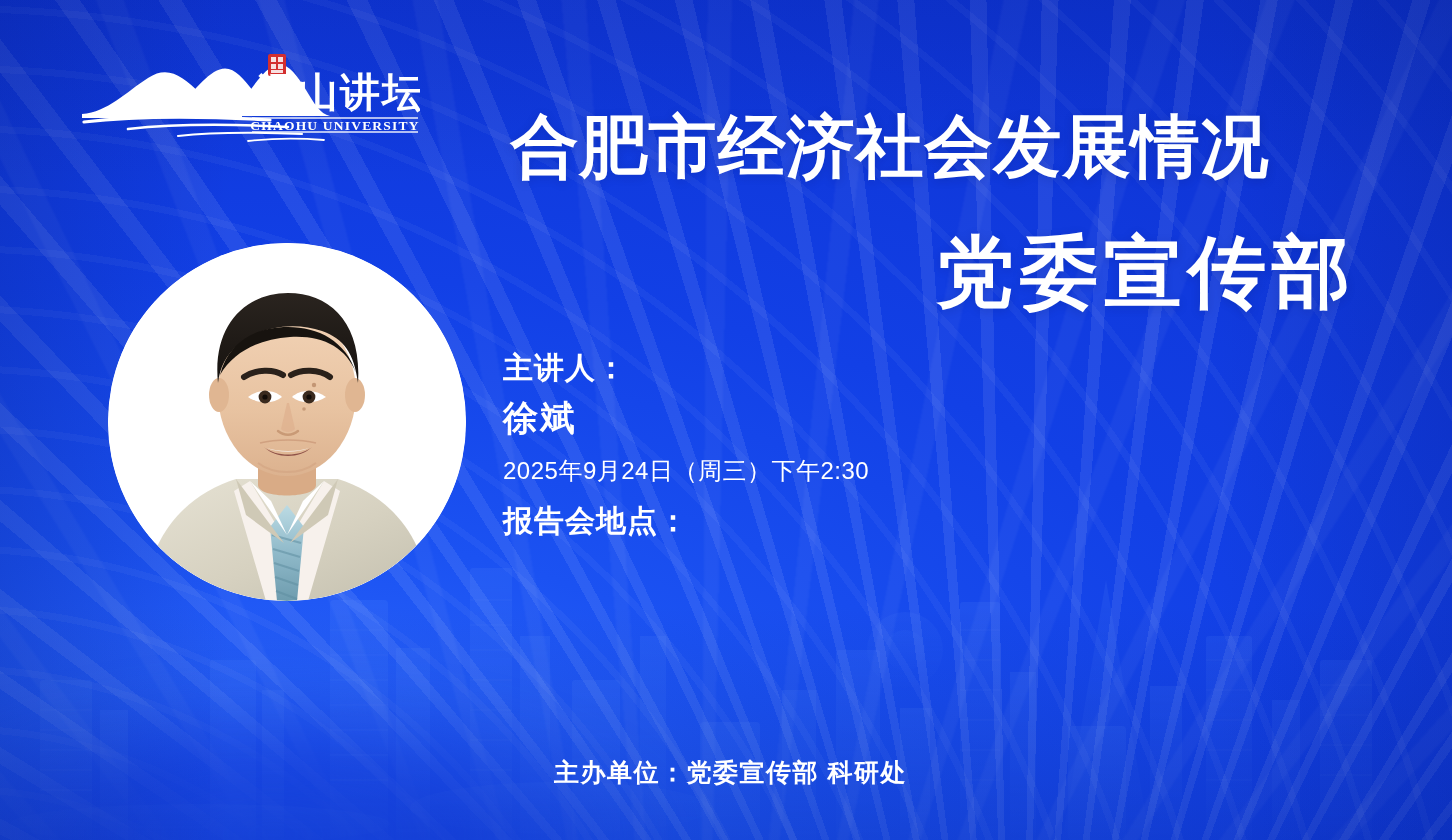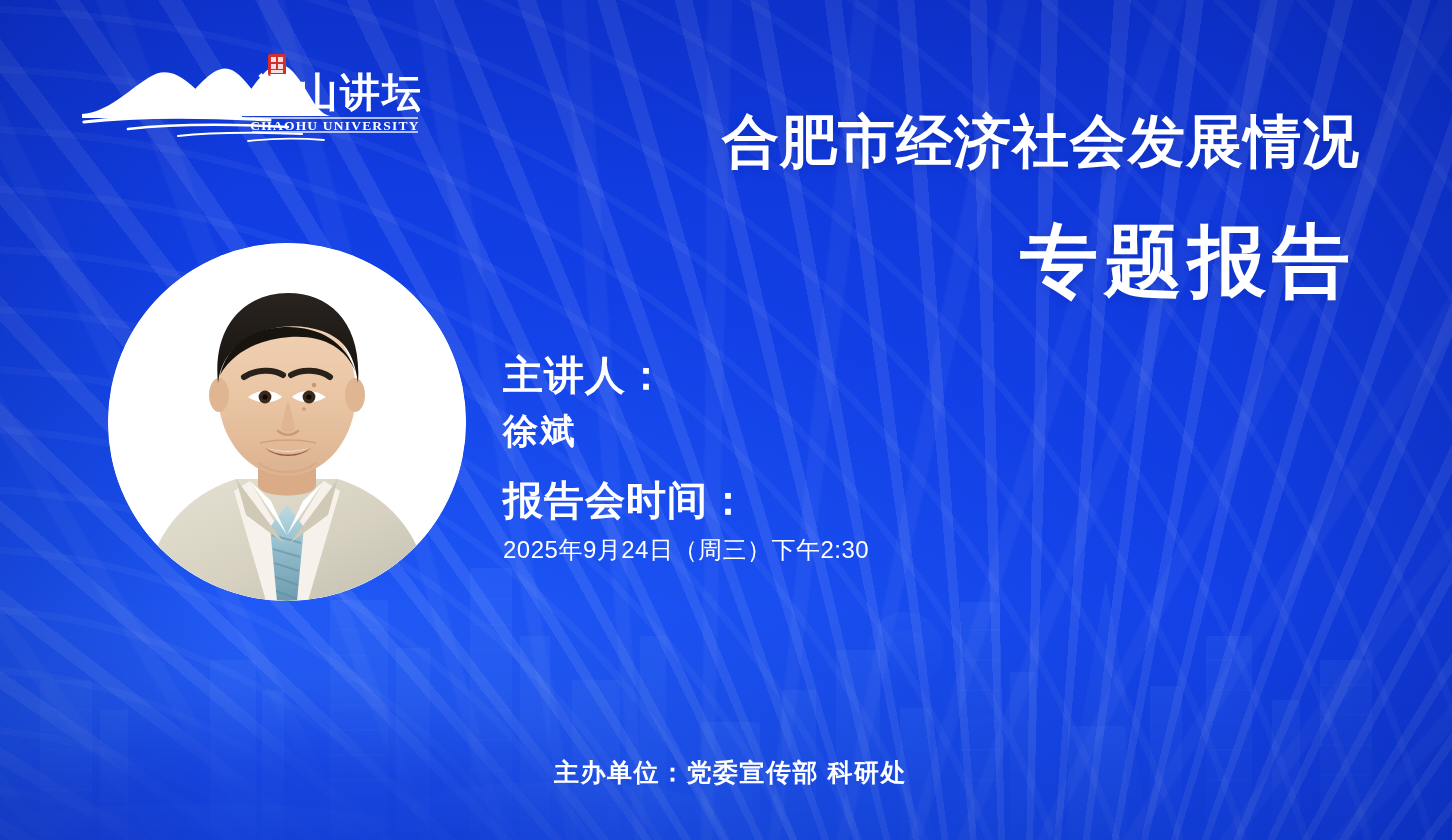--- a/index.html
+++ b/index.html
@@ -93,55 +93,56 @@
   
   .headline{
     position:absolute;
     left:420px; top:112px;
     width:940px;
     text-align:right;
     color:#ffffff;
     font-weight:bold;
   }
   .headline .l1{
-    font-size:57px;
+    font-size:68px;
     line-height:1.02;
     letter-spacing:1px;
     white-space:nowrap;
     text-shadow:0 2px 10px rgba(0,20,90,.18);
+    text-align:center;
   }
   .headline .l2{
     margin-top:52px;
     font-size:78px;
     line-height:1.02;
     letter-spacing:6px;
     white-space:nowrap;
     padding-right:4px;
     text-shadow:0 2px 10px rgba(0,20,90,.18);
   }
 
   
   .info{
     position:absolute;
     left:503px; top:348px;
     width:880px;
     color:#ffffff;
   }
   .lbl{
-    font-size:40px;
+    font-size:30px;
     font-weight:bold;
     letter-spacing:1px;
     line-height:1.36;
   }
   .row-speaker{
     display:flex;
     align-items:baseline;
     gap:14px;
     margin-top:6px;
-    margin-bottom:18px;
+    margin-bottom:11px;
   }
   .speaker-name{
     font-size:35px;
     font-weight:bold;
     letter-spacing:2px;
     white-space:nowrap;
   }
   .speaker-title{
     font-size:24px;
     font-weight:bold;
@@ -341,29 +342,29 @@
 
         <path d="M150 220 C166 232 192 232 208 220" stroke="#cf9f7d" stroke-width="2" fill="none" opacity=".5"></path>
         <circle cx="206" cy="142" r="2.2" fill="#b98a68" opacity=".8"></circle>
         <circle cx="196" cy="166" r="1.8" fill="#b98a68" opacity=".7"></circle>
       </g>
     </svg>
   </div>
 
   <div class="headline">
     <div class="l1">合肥市经济社会发展情况</div>
-    <div class="l2">专题报告</div>
+    <div class="l2">党委宣传部</div>
   </div>
 
   <div class="info">
     <div class="lbl">主讲人：</div>
     <div class="row-speaker">
       <span class="speaker-name">徐斌</span>
     </div>
 
-    <div class="lbl">报告会时间：</div>
     <div class="val">2025年9月24日（周三）下午2:30</div>
 
+    <div class="lbl">报告会地点：</div>
   </div>
 
   <div class="footer">主办单位：党委宣传部  科研处</div>
 
 </div>
 
 </body></html>

